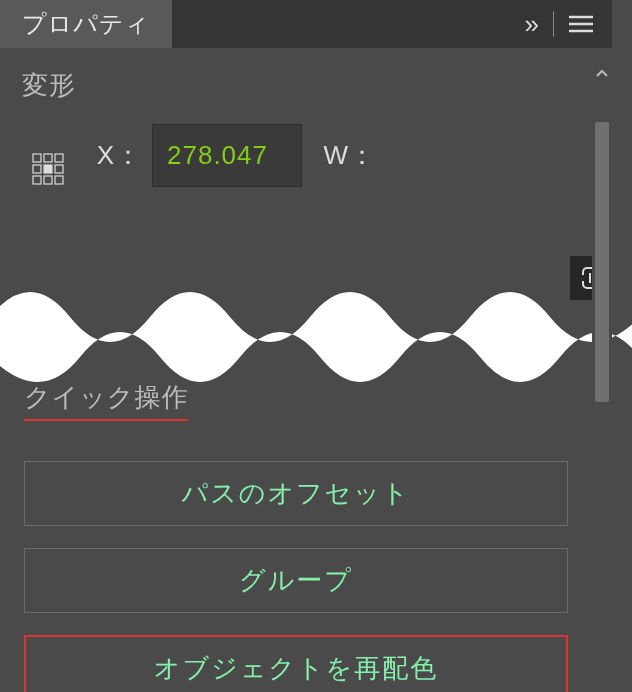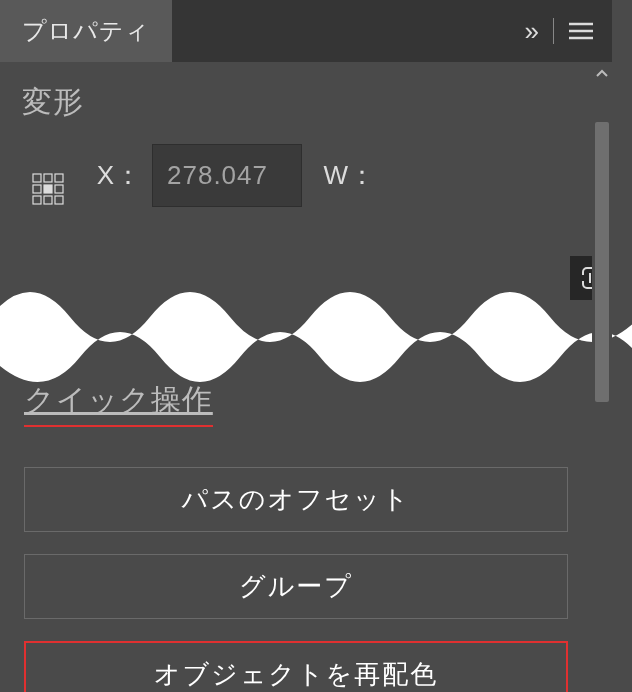--- a/index.html
+++ b/index.html
@@ -10,21 +10,21 @@
     color: #dcdcdc;
     position: relative;
   }
   .panel {
     width: 612px;
     height: 692px;
     background: #4a4a4a;
     position: relative;
   }
   .header {
-    height: 62px;
+    height: 48px;
     display: flex;
     align-items: stretch;
     background: #4a4a4a;
   }
   .tab {
     background: #595959;
     padding: 0 22px;
     display: flex;
     align-items: center;
     font-size: 24px;
@@ -47,30 +47,29 @@
   .subheader {
     padding: 14px 22px 6px 22px;
     font-size: 26px;
     color: #b0b0b0;
     letter-spacing: 2px;
   }
   .section {
     padding: 20px 22px 8px 22px;
   }
   .section-title {
-    font-size: 30px;
+    font-size: 26px;
     color: #bcbcbc;
     letter-spacing: 1px;
     margin-bottom: 18px;
   }
   .underline-red {
     border-bottom: 2px solid #e03030;
     padding-bottom: 4px;
     display: inline-block;
-    text-decoration: underline;
   }
   .transform-row {
     display: flex;
     align-items: center;
     gap: 8px;
     padding-left: 6px;
   }
   .align-icon {
     width: 40px; height: 40px;
     display: flex; align-items: center; justify-content: center;
@@ -85,21 +84,21 @@
   .coord-label {
     font-size: 26px;
     color: #dcdcdc;
     letter-spacing: 1px;
     min-width: 56px;
     text-align: right;
   }
   .num-input {
     background: #3a3a3a;
     border: 1px solid #2e2e2e;
-    color: #a3a3a3;
+    color: #84cc16;
     font-size: 26px;
     padding: 15px 14px;
     width: 150px;
     letter-spacing: 1px;
   }
   .link-icon-box {
     position: absolute;
     right: 2px;
     top: 256px;
     width: 40px; height: 44px;
@@ -118,21 +117,21 @@
   .quick-section {
     position: absolute;
     left: 0; right: 20px;
     top: 380px;
     padding: 0 24px;
   }
   .action-btn {
     width: 100%;
     background: #4a4a4a;
     border: 1px solid #6a6a6a;
-    color: #ffffff;
+    color: #86efac;
     font-size: 26px;
     padding: 14px 7px;
     margin-top: 22px;
     letter-spacing: 2px;
     cursor: pointer;
     font-family: inherit;
   }
   .action-btn.highlight {
     border: 2px solid #e03030;
   }

